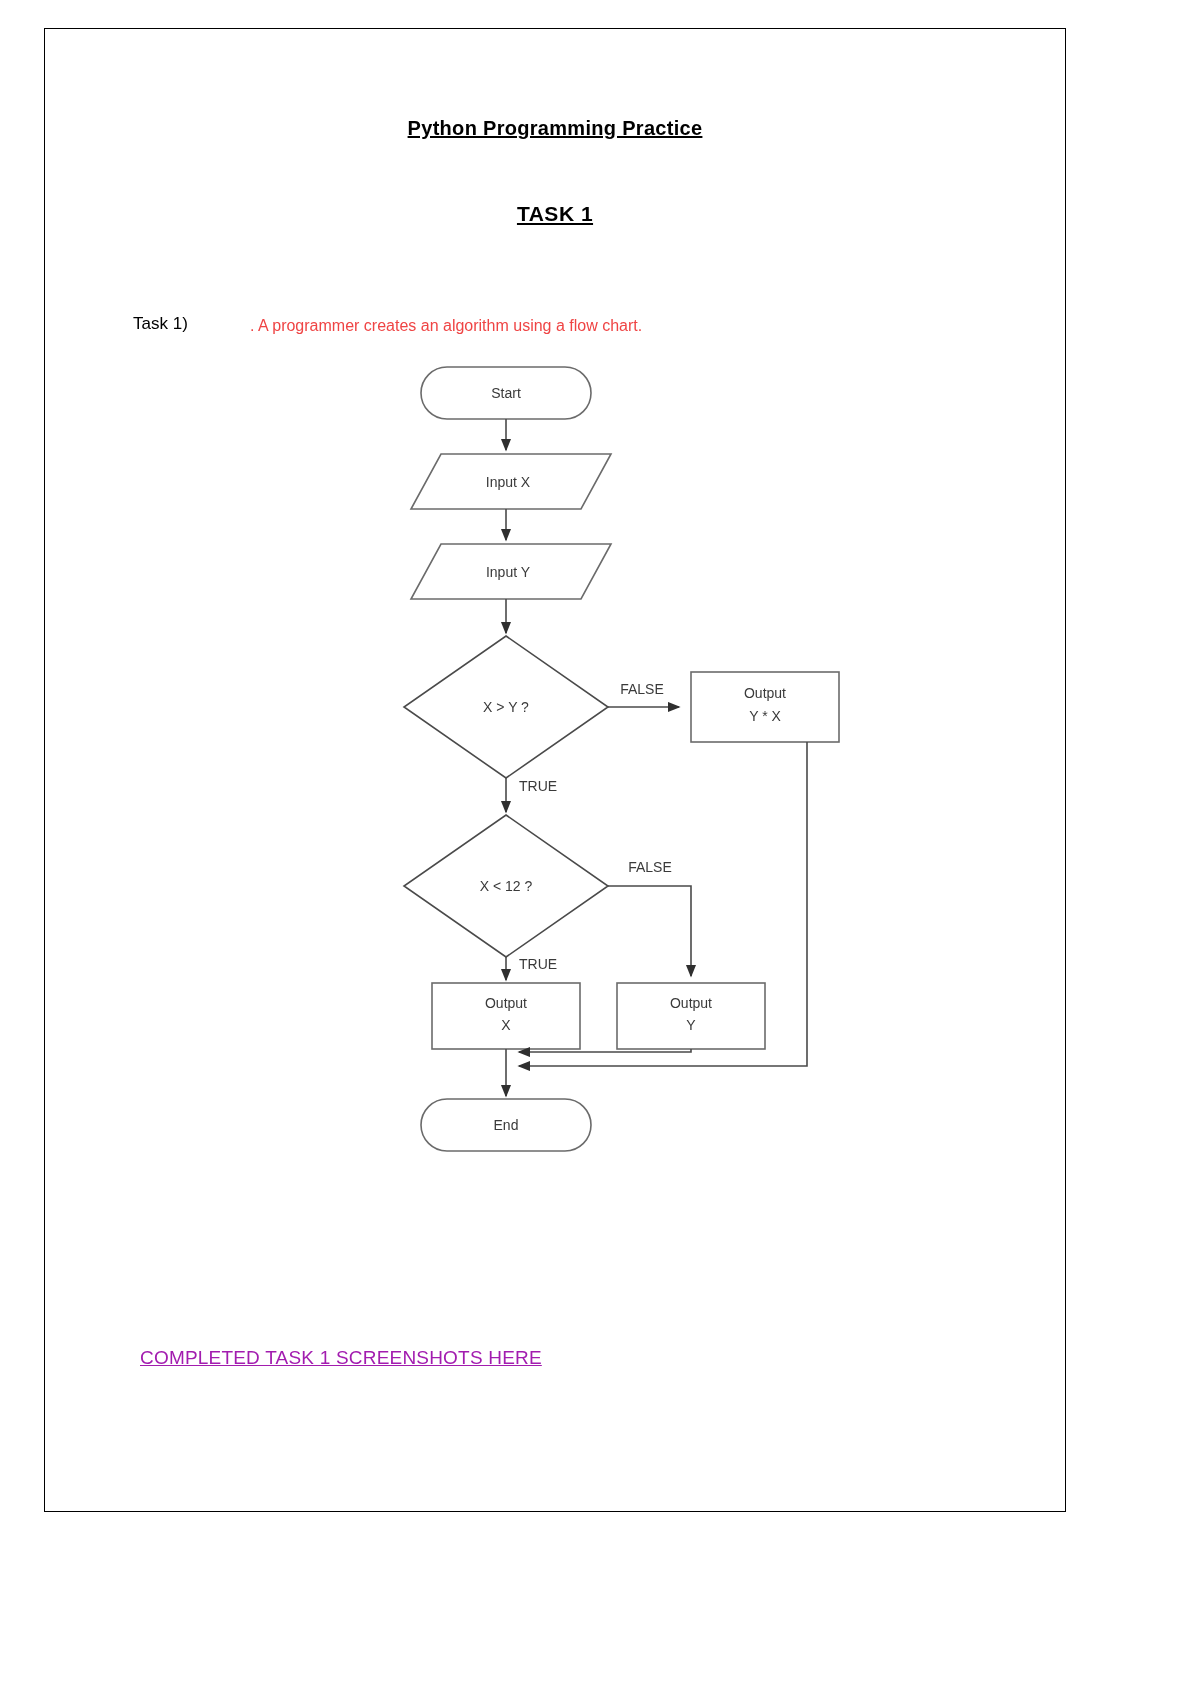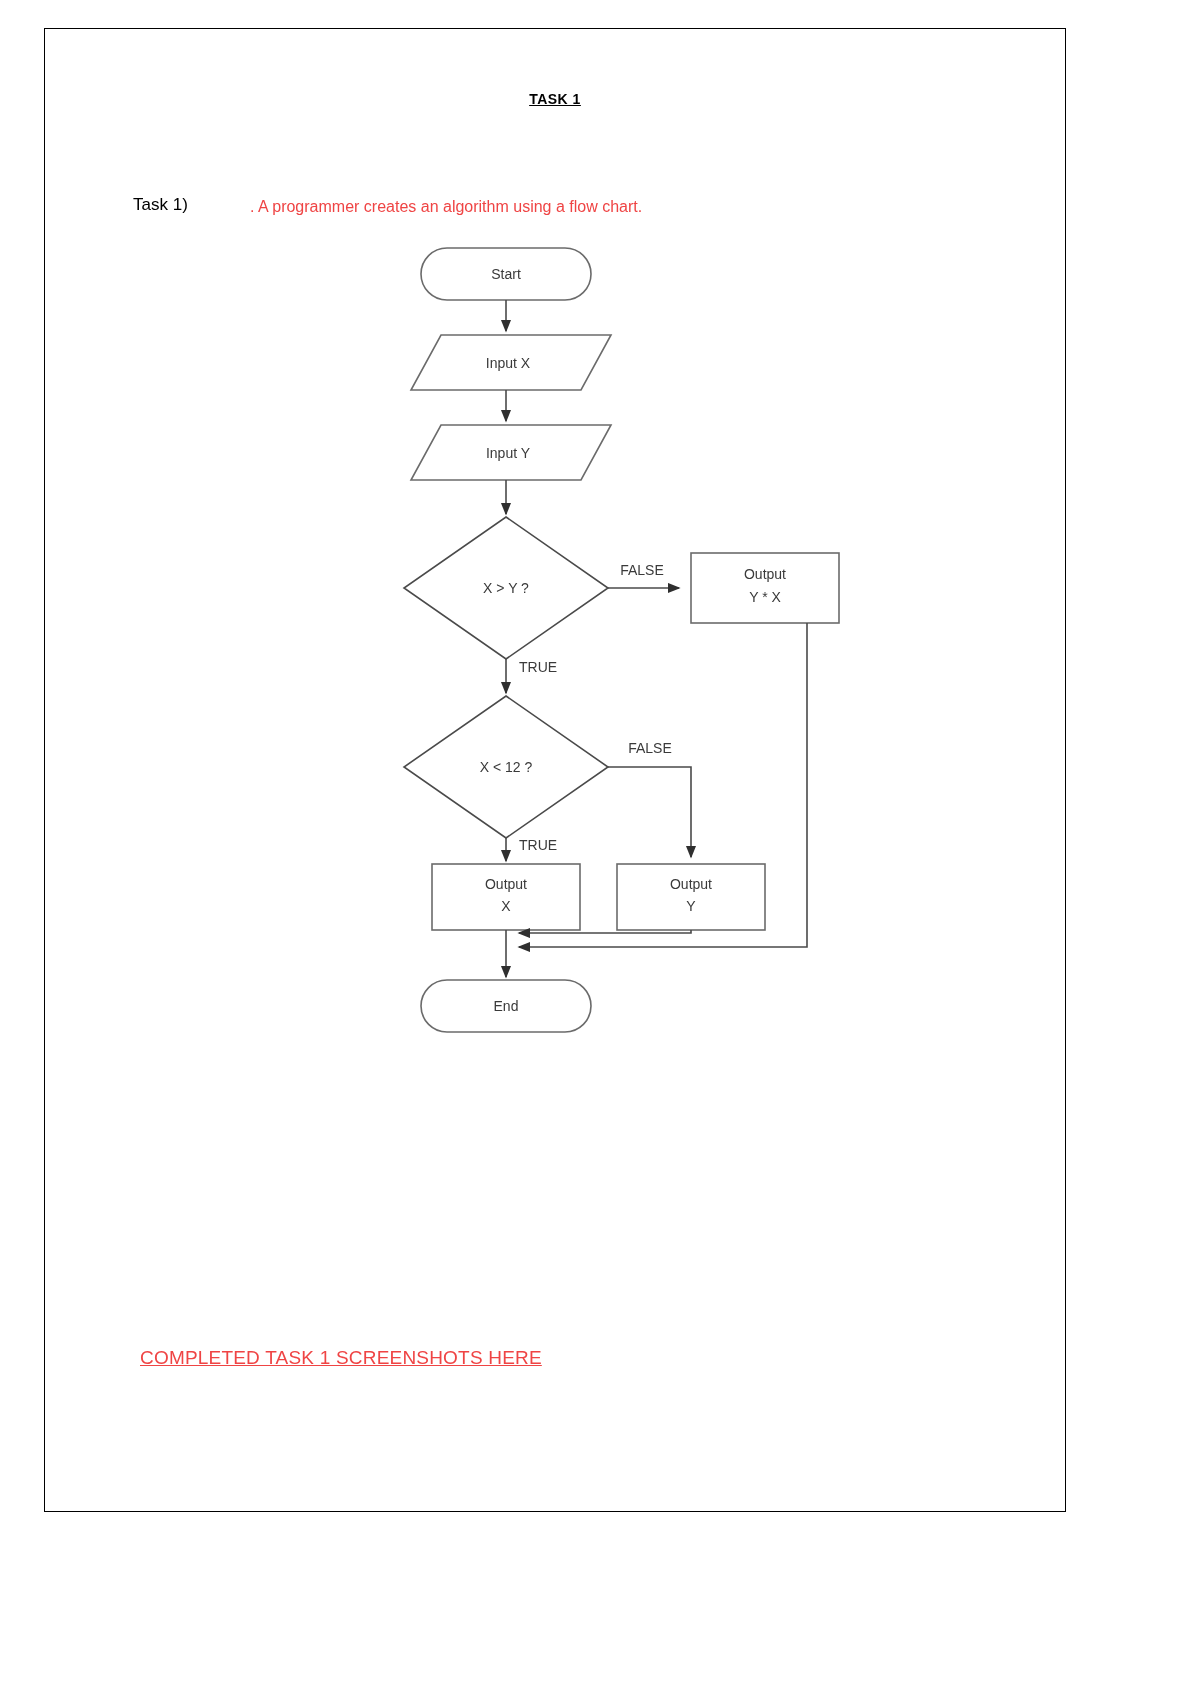--- a/index.html
+++ b/index.html
@@ -42,21 +42,21 @@
     text-align: center;
     font-size: 19px;
     line-height: 1.45;
     margin: 62px auto 0 auto;
     width: 830px;
     font-weight: 400;
   }
 
   .task-heading {
     text-align: center;
-    font-size: 14px;
+    font-size: 21px;
     font-weight: bold;
     text-decoration: underline;
     margin-top: 62px;
     letter-spacing: 0.5px;
   }
 
   
   .task-line {
     position: relative;
     margin-top: 88px;
@@ -123,28 +123,29 @@
   .write-prompt {
     font-size: 16px;
     font-weight: bold;
     letter-spacing: 0.1px;
   }
   .screenshot-slot {
     margin-top: 28px;
     font-size: 19px;
     text-decoration: underline;
     letter-spacing: 0.2px;
-    color: #ef4444;
+    color: #a21caf;
   }
 </style>
 </head>
 <body>
 
 <div id="page-sheet">
 
+  <div class="doc-title">Python Programming Practice</div>
 
 
   <div class="task-heading">TASK 1</div>
 
   <div class="task-line">
     <span class="task-number">Task 1)</span>
     <span class="task-desc">. A programmer creates an algorithm using a flow chart.</span>
   </div>
 
   <div class="flowchart-wrap">

